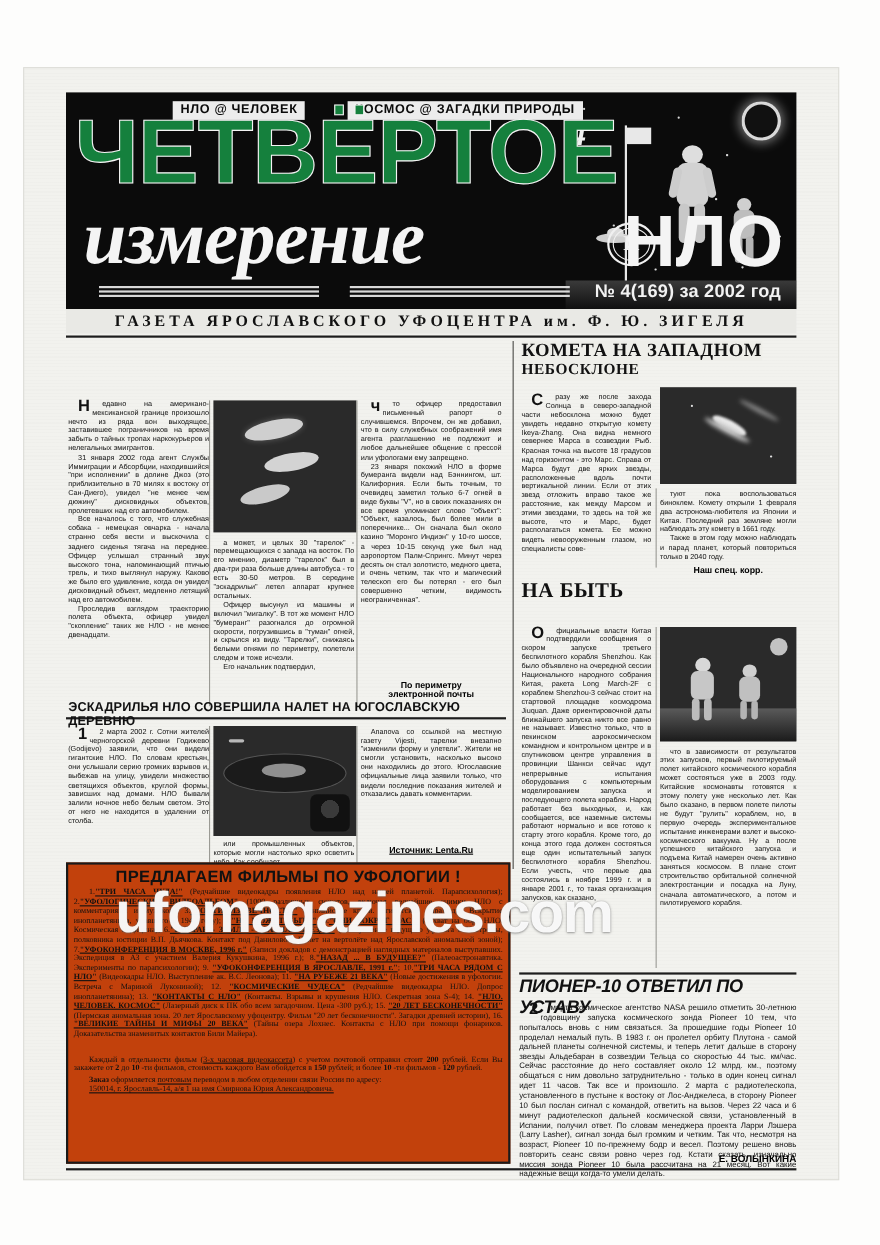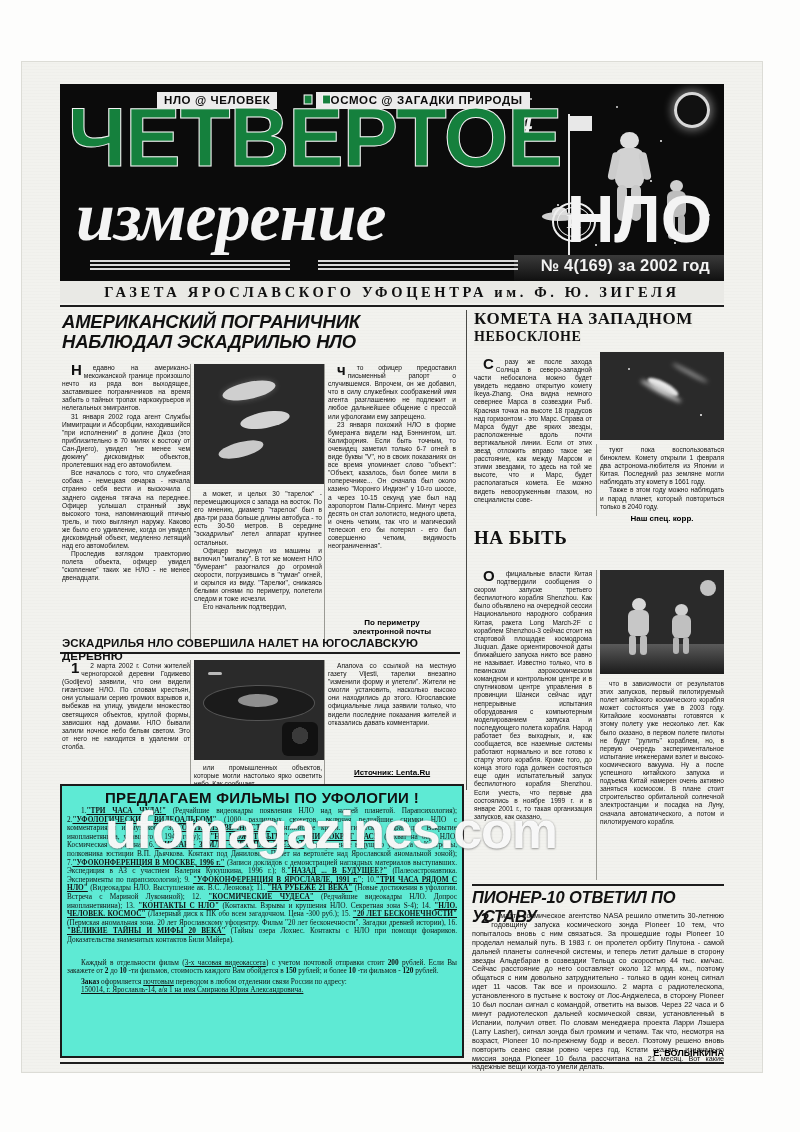--- a/index.html
+++ b/index.html
@@ -119,21 +119,21 @@
   #a2-head .hl{font-size:17px;line-height:18px;font-style:normal;font-family:"Liberation Serif",serif;letter-spacing:.5px;}
   #a2-head .hl .l1{background:#eeeee9;display:inline-block;text-align:right;}
 
   .secthead{
     font-family:"Liberation Sans",sans-serif;font-weight:bold;
     color:#111;
   }
   
   #films{
     position:absolute;left:38px;top:722px;width:400px;height:270px;
-    border:2px solid #1a1a1a;background:#5eead4;
+    border:2px solid #1a1a1a;background:#c2410c;
   }
   #films .fh{
     text-align:center;font-family:"Liberation Sans",sans-serif;font-weight:bold;
     font-size:15px;letter-spacing:.3px;padding:3px 0 1px;color:#111;
   }
   #films .fbody{
     font-family:"Liberation Serif",serif;font-size:7.3px;line-height:8.6px;
     text-align:justify;padding:0 5px;color:#111;
   }
   #films .fbody b{font-weight:bold;}
@@ -223,24 +223,20 @@
   </div>
 
   <div class="subbar">
     <span>ГАЗЕТА ЯРОСЛАВСКОГО УФОЦЕНТРА им. Ф. Ю. ЗИГЕЛЯ</span>
   </div>
 
   <div style="position:absolute;left:38px;top:243px;width:664px;height:2px;background:#1d1d1d;"></div>
 
   <div class="vrule" style="left:444px;top:248px;height:480px;background:#4a4a46;"></div>
 
-  <div id="a1-head">
-    <div class="hl"><span>АМЕРИКАНСКИЙ ПОГРАНИЧНИК</span></div>
-    <div class="hl"><span>НАБЛЮДАЛ ЭСКАДРИЛЬЮ НЛО</span></div>
-  </div>
 
   <div class="col drop" style="position:absolute;left:40px;top:302px;width:128px;height:278px;">
     <p>Недавно на американо-мексиканской границе произошло нечто из ряда вон выходящее, заставившее пограничников на время забыть о тайных тропах наркокурьеров и нелегальных эмигрантов.</p>
         <p>31 января 2002 года агент Службы Иммиграции и Абсорбции, находившийся "при исполнении" в долине Джоз (это приблизительно в 70 милях к востоку от Сан-Диего), увидел "не менее чем дюжину" дисковидных объектов, пролетевших над его автомобилем.</p>
     <p>Все началось с того, что служебная собака - немецкая овчарка - начала странно себя вести и выскочила с заднего сиденья тягача на переднее. Офицер услышал странный звук высокого тона, напоминающий птичью трель, и тихо выглянул наружу. Каково же было его удивление, когда он увидел дисковидный объект, медленно летящий над его автомобилем.</p>
         <p>Проследив взглядом траекторию полета объекта, офицер увидел "скопление" таких же НЛО - не менее двенадцати.</p>
   </div>
 
   <div class="photo" style="position:absolute;left:172px;top:302px;width:130px;height:120px;">
     <div style="position:absolute;left:28px;top:18px;width:54px;height:17px;border-radius:50%;background:#cfcfcf;transform:rotate(-12deg);box-shadow:0 0 6px rgba(255,255,255,.25)"></div>

